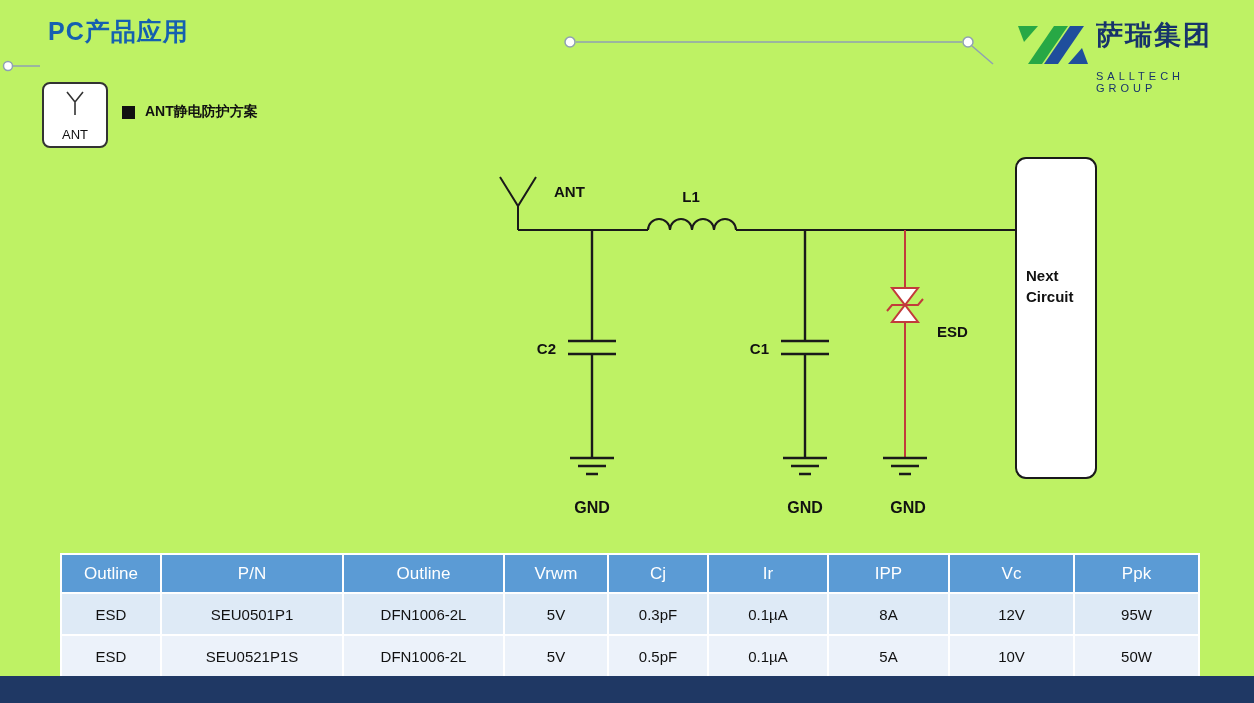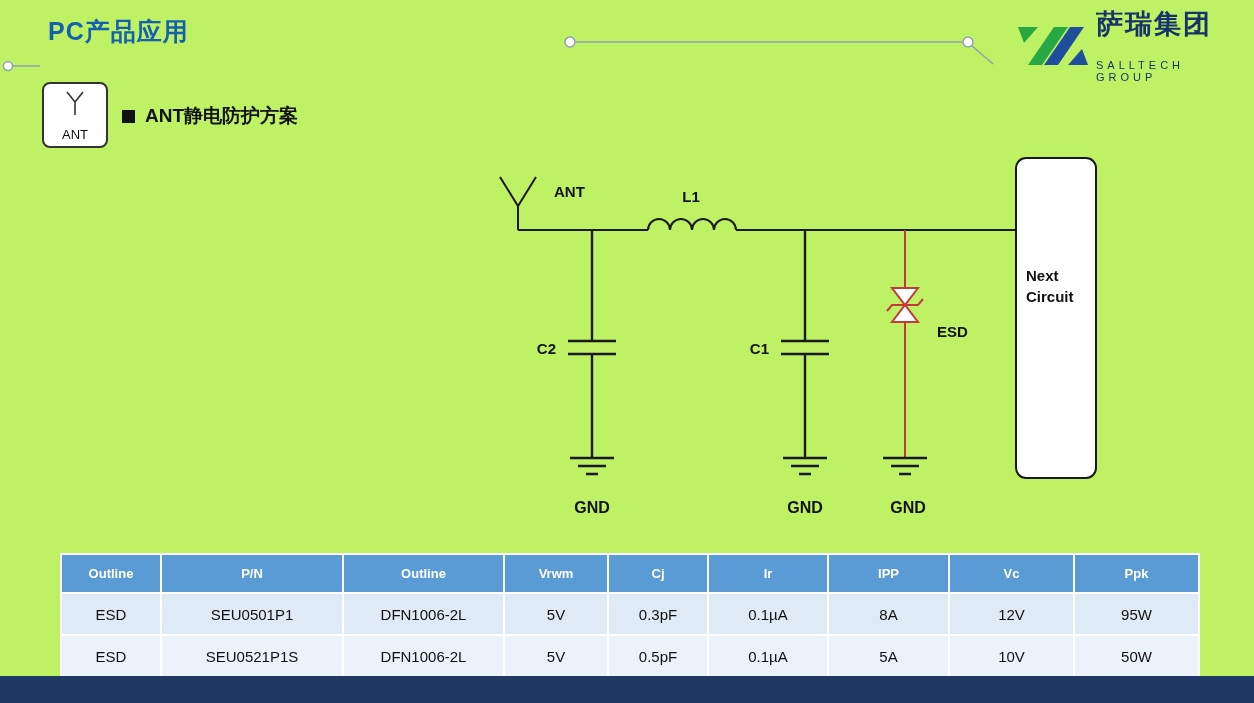--- a/index.html
+++ b/index.html
@@ -4,47 +4,47 @@
 <style>
   html,body{margin:0;padding:0;background:#fff;}
   .page{
     position:relative;width:1254px;height:703px;background:#bef264;overflow:hidden;
     font-family:"Liberation Sans",sans-serif;color:#111;
   }
   .page-title{
     position:absolute;left:48px;top:15px;
     font-size:25px;font-weight:bold;color:#1560B0;letter-spacing:1px;
   }
-  .logo{position:absolute;left:1016px;top:20px;width:220px;height:52px;display:flex;align-items:center;}
+  .logo{position:absolute;left:1016px;top:20px;width:220px;height:52px;display:flex;}
   .logo-mark{width:74px;height:50px;flex:0 0 auto;}
   .logo-text{margin-left:6px;}
   .logo-name{font-size:27px;font-weight:bold;color:#17336B;letter-spacing:2px;line-height:30px;}
   .logo-subtitle{font-size:11px;color:#17336B;letter-spacing:4px;margin-top:20px;}
   .ant-badge{
     position:absolute;left:42px;top:82px;width:62px;height:58px;
     border:2px solid #333;border-radius:8px;background:#fff;
     display:flex;flex-direction:column;align-items:center;justify-content:flex-end;padding-bottom:4px;
   }
   .ant-badge .glyph{position:absolute;top:5px;left:50%;transform:translateX(-50%);}
   .ant-badge .lbl{font-size:13px;color:#111;}
   .section-heading{
     position:absolute;left:122px;top:103px;display:flex;align-items:center;
-    font-size:19px;font-weight:bold;color:#111;
+    font-size:14px;font-weight:bold;color:#111;
   }
   .bullet{display:inline-block;width:13px;height:13px;background:#111;margin-right:10px;}
   .iec-note{
     position:absolute;left:182px;top:333px;font-size:15.5px;line-height:23px;color:#111;
   }
   .circuit-svg{position:absolute;left:0;top:0;width:1254px;height:703px;}
   .parts-table{
     position:absolute;left:60px;top:553px;width:1138px;
     border-collapse:collapse;table-layout:fixed;
   }
   .parts-table th{
-    background:#5B9BD5;color:#fff;font-weight:bold;font-size:13px;
+    background:#5B9BD5;color:#fff;font-weight:normal;font-size:17px;
     height:37px;border:2px solid #fff;padding:0;text-align:center;
   }
   .parts-table td{
     font-size:15px;color:#111;height:40px;border:2px solid #fff;
     padding:0;text-align:center;
   }
   .parts-table tbody tr:nth-child(odd) td{background:#DEEAF6;}
   .parts-table tbody tr:nth-child(even) td{background:#ECF2FA;}
   .footer-bar{position:absolute;left:0;top:676px;width:1254px;height:27px;background:#1F3864;}
   svg text{font-family:"Liberation Sans",sans-serif;}

